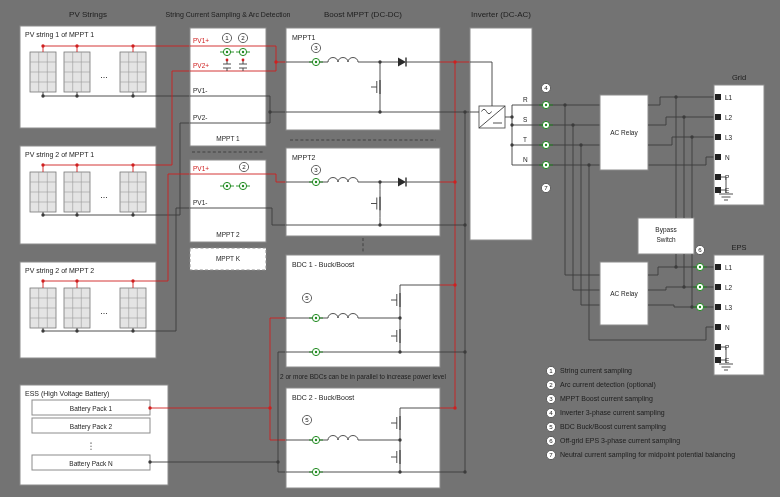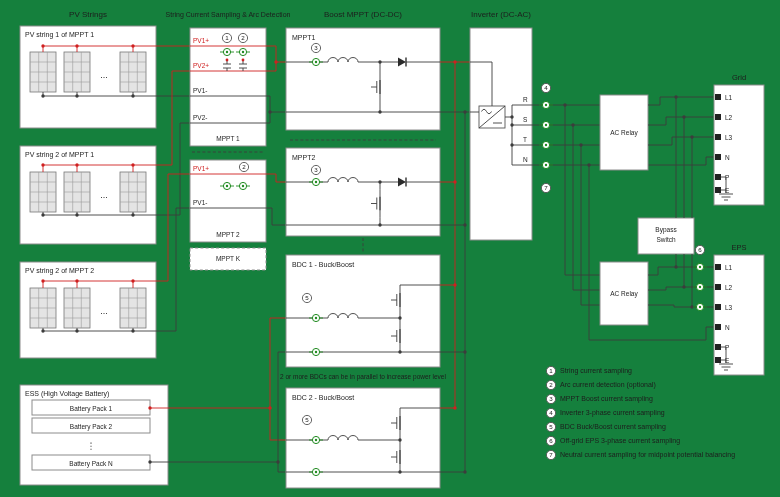--- a/index.html
+++ b/index.html
@@ -1,16 +1,16 @@
 <!DOCTYPE html>
 <html><head>
 <meta charset="utf-8">
 <style>
   html,body{margin:0;padding:0;background:#fff}
-  .stage{position:relative;width:780px;height:497px;background:#15803d;overflow:hidden}
+  .stage{position:relative;width:780px;height:497px;background:#737373;overflow:hidden}
   text{font-family:"Liberation Sans",sans-serif;fill:#1d1d1d}.t65{font-size:6.5px}.t7{font-size:7px}.t75{font-size:7.5px}.t8{font-size:8px}.t9{font-size:9px}
   .mid{text-anchor:middle}
   .red{fill:#cf2020}
   .box{fill:#ffffff;stroke:#8c8c8c;stroke-width:1}
   .sym{fill:#ffffff;stroke:#555;stroke-width:0.9}
   .pnl{fill:#e4e4e4;stroke:#777;stroke-width:0.8}
   .pln{stroke:#9a9a9a;stroke-width:0.6}
   .wire{stroke:#3c3c3c;stroke-width:0.9;fill:none}
   .thick{stroke-width:1.5}
   .rwire{stroke:#cf2020;stroke-width:0.9;fill:none}

